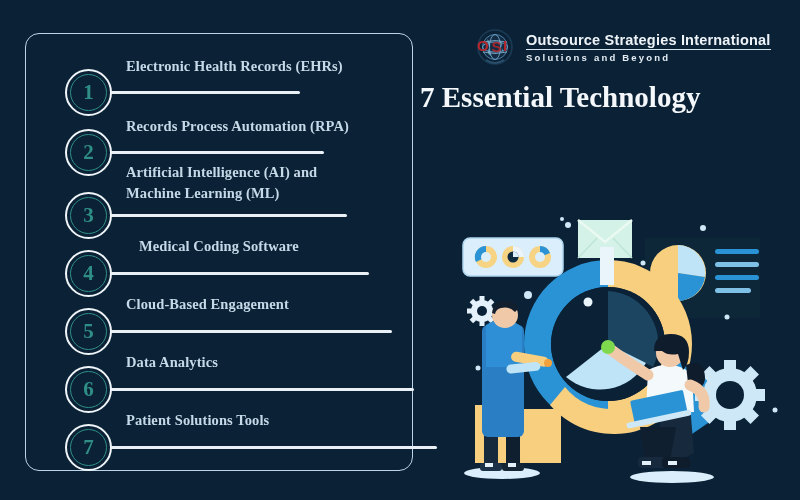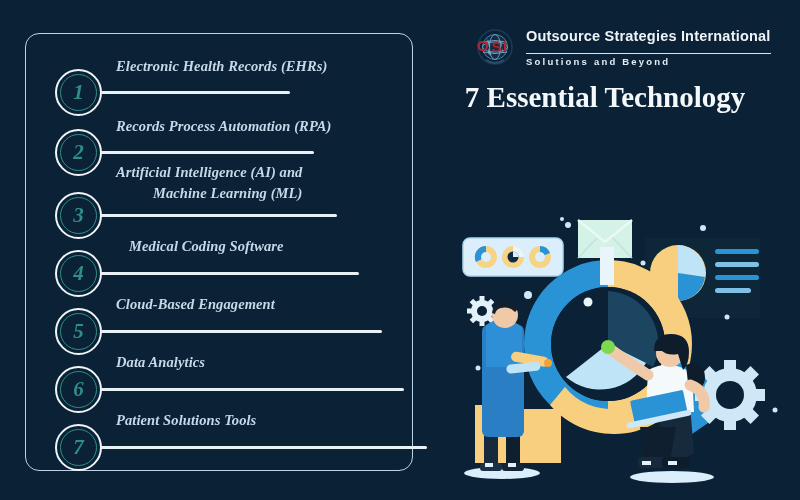--- a/index.html
+++ b/index.html
@@ -12,21 +12,21 @@
   .stage { position:absolute; inset:0; width:800px; height:500px; }
 
   
   .left-frame {
     position:absolute;
     left:25px; top:33px;
     width:388px; height:438px;
     border:1.5px solid #bcd4e6;
     border-radius:14px;
   }
-  .list { position:absolute; left:32px; top:33px; width:388px; height:438px;font-style:italic; }
+  .list { position:absolute; left:42px; top:33px; width:388px; height:438px; }
 
   .item { position:absolute; left:0; width:388px; }
 
   .circle {
     position:absolute;
     left:23px;
     width:47px; height:47px;
     border-radius:50%;
     background:#0b2236;
     border:2.5px solid #eef4f8;
@@ -79,39 +79,38 @@
   }
   .logo-mark { width:46px; height:42px; flex:0 0 46px; }
   .logo-text { display:flex; flex-direction:column; }
   .logo-line1 {
     font-family:"Liberation Sans", sans-serif;
     font-weight:bold;
     font-size:14.5px;
     color:#eef3f8;
     letter-spacing:0.2px;
     border-bottom:1.5px solid #d8e4ee;
-    padding-bottom:9px;
+    padding-bottom:1px;
     white-space:nowrap;
   }
   .logo-line2 {
     font-family:"Liberation Sans", sans-serif;
     font-weight:bold;
     font-size:9.5px;
     color:#e4ecf4;
     letter-spacing:2.2px;
     margin-top:2px;
     white-space:nowrap;
   }
 
   
   .title {
     position:absolute;
     left:420px; top:80px;
     width:370px;
-    text-align:center;
     font-family:"Liberation Serif", serif;
     font-size:29px;
     line-height:1.22;
     color:#f4f8fb;
   }
   .title .rcm { font-weight:bold; display:block; }
 
   
   .illus { position:absolute; left:440px; top:205px; width:360px; height:295px; }
 </style>
@@ -136,21 +135,21 @@
     <div class="item" style="top:60px;">
       <div class="label" style="top:23px;">Records Process Automation (RPA)</div>
       <div class="circle" style="top:36px;">
         <span class="inner-ring"></span>
         <span class="num">2</span>
       </div>
       <div class="rule" style="top:58px; width:220px;"></div>
     </div>
 
     <div class="item" style="top:113px;">
-      <div class="label" style="top:16px;text-align:right;">Artificial Intelligence (AI) and
+      <div class="label" style="top:16px;">Artificial Intelligence (AI) and
 Machine Learning (ML)</div>
       <div class="circle" style="top:46px;">
         <span class="inner-ring"></span>
         <span class="num">3</span>
       </div>
       <div class="rule" style="top:68px; width:243px;"></div>
     </div>
 
     <div class="item" style="top:185px;">
       <div class="label" style="top:18px;margin-left:13px;">Medical Coding Software</div>

